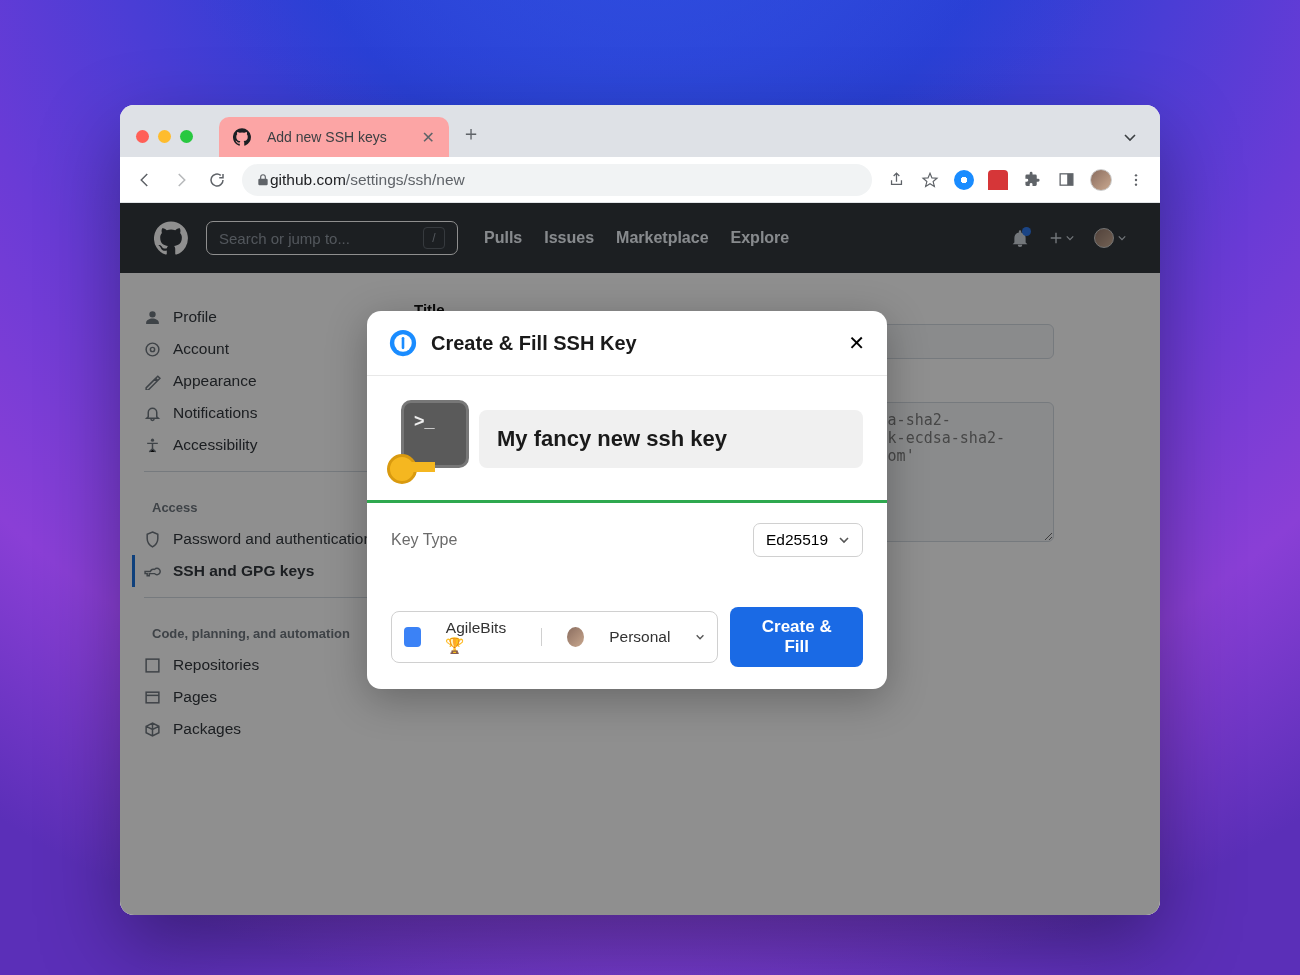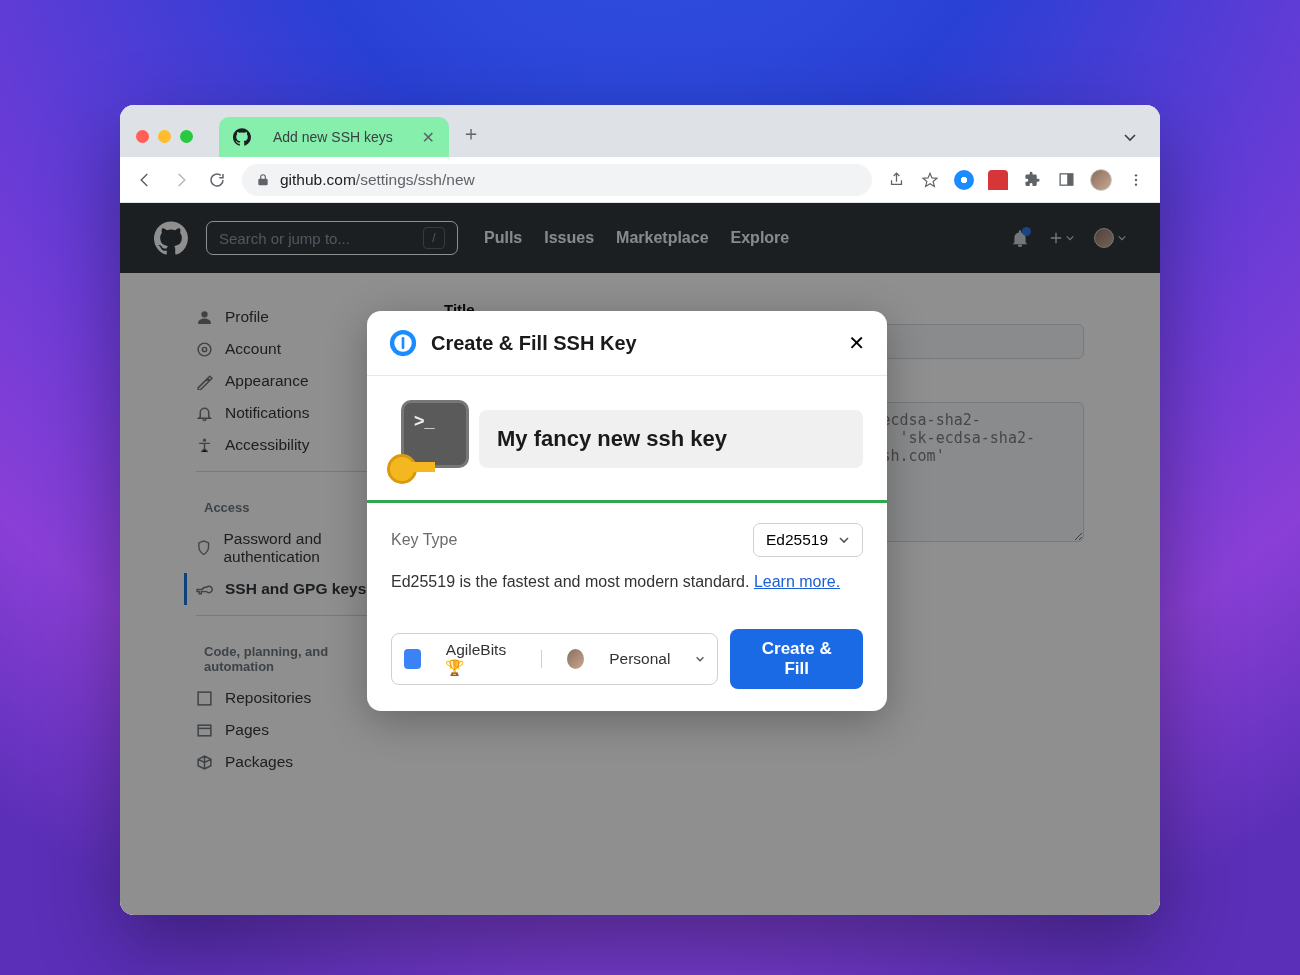--- a/index.html
+++ b/index.html
@@ -29,38 +29,38 @@
 .tabbar {
   height: 52px;
   background: #dee1e6;
   display: flex; align-items: flex-end;
   padding: 0 14px;
 }
 .traffic { display: flex; gap: 9px; align-items: center; padding: 0 8px 14px 2px; }
 .tl { width: 13px; height: 13px; border-radius: 50%; }
 .tl.r { background: #ff5f57; } .tl.y { background: #febc2e; } .tl.g { background: #28c840; }
 .tab {
-  background: #86efac; height: 40px; border-radius: 10px 10px 0 0;
-  display: flex; align-items: center; gap: 22px;
+  background: #fca5a5; height: 40px; border-radius: 10px 10px 0 0;
+  display: flex; align-items: center; gap: 16px;
   padding: 0 14px; margin-left: 18px; min-width: 230px;
   font-size: 14px; color: #3c4043;
 }
 .tab .ghicon { width: 18px; height: 18px; }
 .tab .x { margin-left: auto; font-size: 16px; color: #5f6368; }
 .newtab { margin-left: 12px; margin-bottom: 10px; font-size: 20px; color: #5f6368; }
 .tabdrop { margin-left: auto; margin-bottom: 12px; margin-right: 8px; color: #3c4043; }
 .addr {
   height: 46px; background: #fff; border-bottom: 1px solid #e1e4e8;
   display: flex; align-items: center; gap: 14px; padding: 0 14px;
 }
 .navbtn { width: 22px; height: 22px; display:flex;align-items:center;justify-content:center; color:#5f6368; }
 .navbtn.dis { opacity:.45; }
 .urlbox {
   flex: 1; height: 32px; background: #f1f3f4; border-radius: 18px;
-  display: flex; align-items: center; gap: 10px; padding: 0 14px;
+  display: flex; align-items: center; padding: 0 14px;
   font-size: 15.5px; color: #5f6368;
 }
 .urlbox .lock { color:#5f6368; }
 .urlbox .dom { color:#202124; }
 .abtns { display:flex; align-items:center; gap:14px; }
 .abtn { width:20px; height:20px; display:flex;align-items:center;justify-content:center; color:#5f6368; }
 .ext { width:20px; height:20px; border-radius:50%; }
 .ext.op { background:radial-gradient(circle at 50% 50%, #fff 30%, #1a8cff 31%); border:2px solid #1a8cff;}
 .ext.hat { background:#d63638; border-radius:4px 4px 0 0; position:relative;}
 .avatar { width:22px;height:22px;border-radius:50%;background:linear-gradient(135deg,#8a6d5f,#c9a88f); border:1px solid #ccc;}
@@ -74,21 +74,21 @@
 .ghlogo { width:34px;height:34px; }
 .ghsearch {
   width:252px; height:34px; border:1px solid #ffffff; border-radius:7px;
   display:flex; align-items:center; padding:0 12px; color:#8b949e; font-size:15px;
 }
 .ghsearch .slash { margin-left:auto; border:1px solid #555d65; border-radius:4px; width:22px;height:22px; display:flex;align-items:center;justify-content:center; font-size:12px;}
 .ghnav { display:flex; gap:22px; font-size:16px; font-weight:600; color:#f0f6fc; margin-left:8px;}
 .ghright { margin-left:auto; display:flex; gap:20px; align-items:center; color:#c9d1d9;}
 .ghbell { position:relative; }
 .ghbell::after { content:''; position:absolute; top:-2px; right:-2px; width:9px;height:9px;border-radius:50%;background:#1f6feb;}
-.pgbody { display:flex; padding:28px 76px; gap:40px; }
+.pgbody { display:flex; padding:28px 24px; gap:40px; }
 .sidenav { width:230px; display:flex; flex-direction:column; gap:0; font-size:15.5px; color:#24292f;}
 .sgroup-label { font-size:13px; color:#656d76; font-weight:600; margin:18px 8px 8px;}
 .sitem { display:flex; align-items:center; gap:12px; padding:7px 0; color:#24292f;}
 .sitem.active { border-left:3px solid #0969da; margin-left:-12px; padding-left:9px; font-weight:600;}
 .sitem .sicon { width:17px; color:#656d76;}
 hr.sdiv { border:none; border-top:1px solid #d0d7de; margin:10px 0;}
 .form { flex:1; }
 .formrow { margin-bottom:20px; }
 .formrow label { font-size:15px; font-weight:600; display:block; margin-bottom:6px;}
 .formrow input[type=text], .formrow textarea {
@@ -371,24 +371,20 @@
         <div class="greenline"></div>
         <div class="ktrow">
           <span class="lbl">Key Type</span>
           <div class="ktsel">
             <span>Ed25519</span>
             <svg width="12" height="12" viewBox="0 0 12 12">
                 <path d="M2 4l4 4 4-4" stroke="#555" stroke-width="1.6" fill="none"></path>
               </svg>
           </div>
         </div>
-        <div class="desc">
-          <span>Ed25519 is the fastest and most modern standard.</span>
-          <a href="#" class="learn">Learn more.</a>
-        </div>
       </div>
       <div class="mfoot">
         <div class="acct">
           <span class="sq"></span>
           <span>AgileBits 🏆</span>
           <span class="sep"></span>
           <span class="av"></span>
           <span>Personal</span>
           <svg width="12" height="12" viewBox="0 0 12 12">
               <path d="M2 4l4 4 4-4" stroke="#555" stroke-width="1.6" fill="none"></path>

